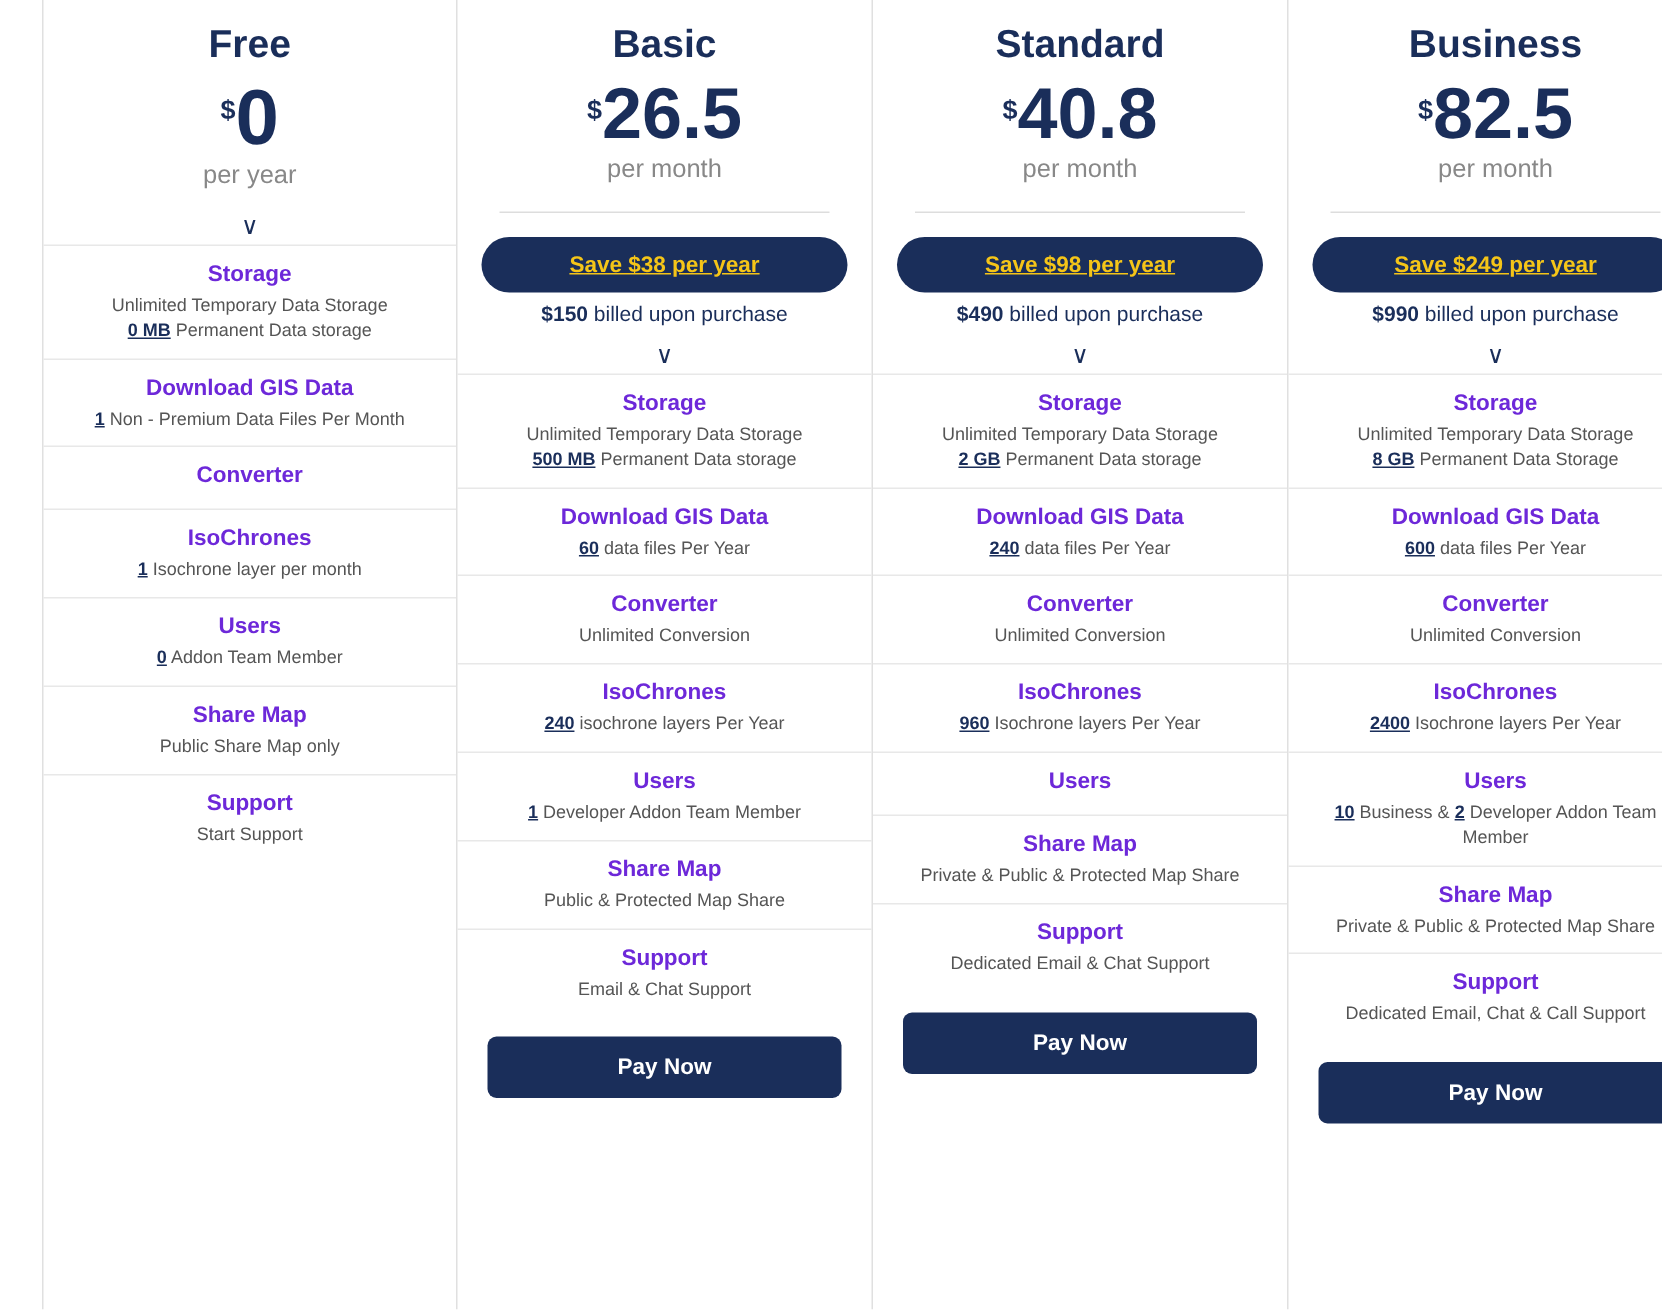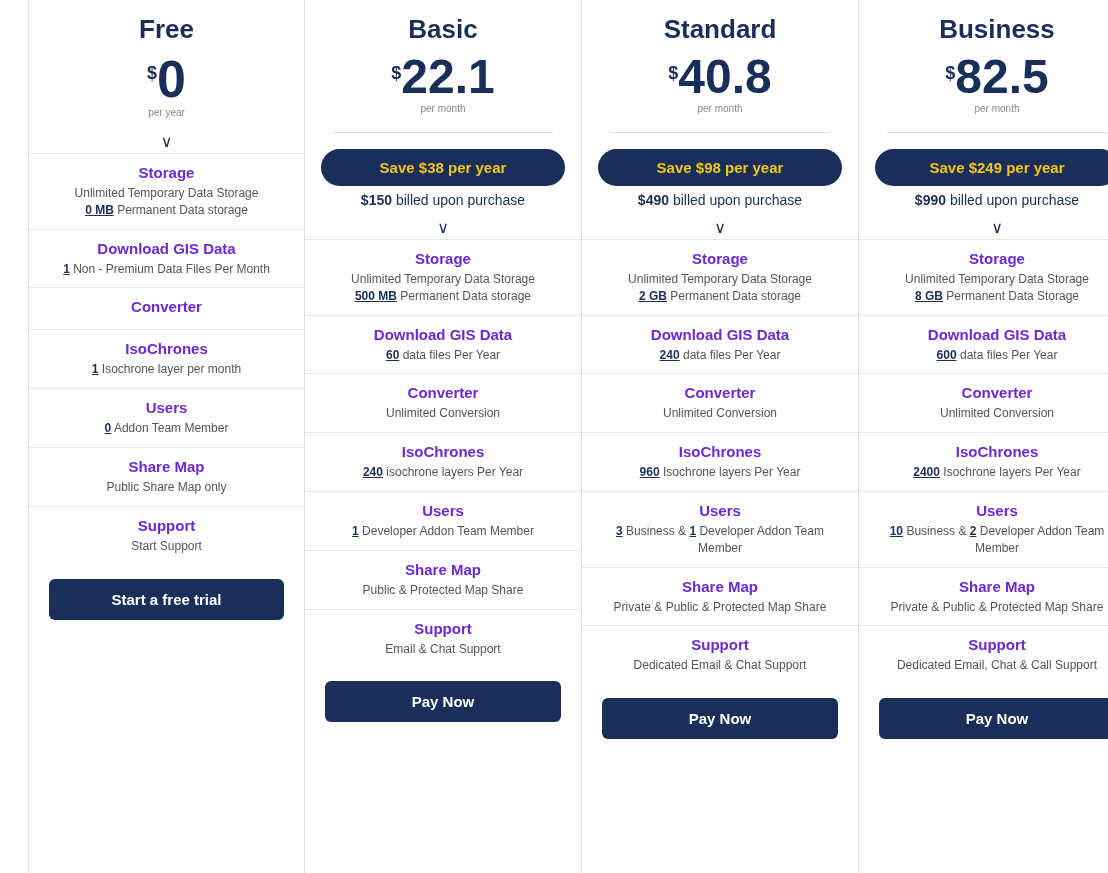--- a/index.html
+++ b/index.html
@@ -47,41 +47,42 @@
       color: #1a2e5a;
       margin-top: 10px;
     }
     .price-amount {
       font-size: 48px;
       font-weight: 700;
       color: #1a2e5a;
       line-height: 1;
     }
     .price-period {
-      font-size: 10px;
+      font-size: 17px;
       color: #888;
       text-align: center;
       margin-bottom: 10px;
     }
     .divider {
       width: 80%;
       border: none;
       border-top: 1px solid #ddd;
       margin: 8px auto;
     }
     .save-badge {
       background: #1a2e5a;
       color: #f5c518;
       font-weight: 700;
       font-size: 15px;
       border-radius: 25px;
       padding: 10px 22px;
       text-align: center;
       margin: 8px 16px 6px 16px;
       width: calc(100% - 32px);
+      text-decoration: underline;
     }
     .billed-text {
       font-size: 14px;
       color: #1a2e5a;
       margin-bottom: 6px;
       text-align: center;
     }
     .billed-text span {
       font-weight: 700;
     }
@@ -163,27 +164,26 @@
         <div class="feature-desc"><b>0</b> Addon Team Member</div>
       </div>
       <div class="feature-block">
         <div class="feature-title">Share Map</div>
         <div class="feature-desc">Public Share Map only</div>
       </div>
       <div class="feature-block">
         <div class="feature-title">Support</div>
         <div class="feature-desc">Start Support</div>
       </div>
-      <button class="action-btn">Start a free trial</button>
     </div>
     <div class="plan-col">
       <div class="plan-name">Basic</div>
       <div class="plan-price-row">
         <span class="price-dollar-sign">$</span>
-        <span class="price-amount">22.1</span>
+        <span class="price-amount">26.5</span>
       </div>
       <div class="price-period">per month</div>
       <hr class="divider">
       <div class="save-badge">Save $38 per year</div>
       <div class="billed-text"><span>$150</span> billed upon purchase</div>
       <div class="chevron">∨</div>
       <div class="feature-block">
         <div class="feature-title">Storage</div>
         <div class="feature-desc">Unlimited Temporary Data Storage<br><b>500 MB</b> Permanent Data storage</div>
       </div>
@@ -235,21 +235,20 @@
       <div class="feature-block">
         <div class="feature-title">Converter</div>
         <div class="feature-desc">Unlimited Conversion</div>
       </div>
       <div class="feature-block">
         <div class="feature-title">IsoChrones</div>
         <div class="feature-desc"><b>960</b> Isochrone layers Per Year</div>
       </div>
       <div class="feature-block">
         <div class="feature-title">Users</div>
-        <div class="feature-desc"><b>3</b> Business &amp; <b>1</b> Developer Addon Team Member</div>
       </div>
       <div class="feature-block">
         <div class="feature-title">Share Map</div>
         <div class="feature-desc">Private &amp; Public &amp; Protected Map Share</div>
       </div>
       <div class="feature-block">
         <div class="feature-title">Support</div>
         <div class="feature-desc">Dedicated Email &amp; Chat Support</div>
       </div>
       <button class="action-btn">Pay Now</button>

